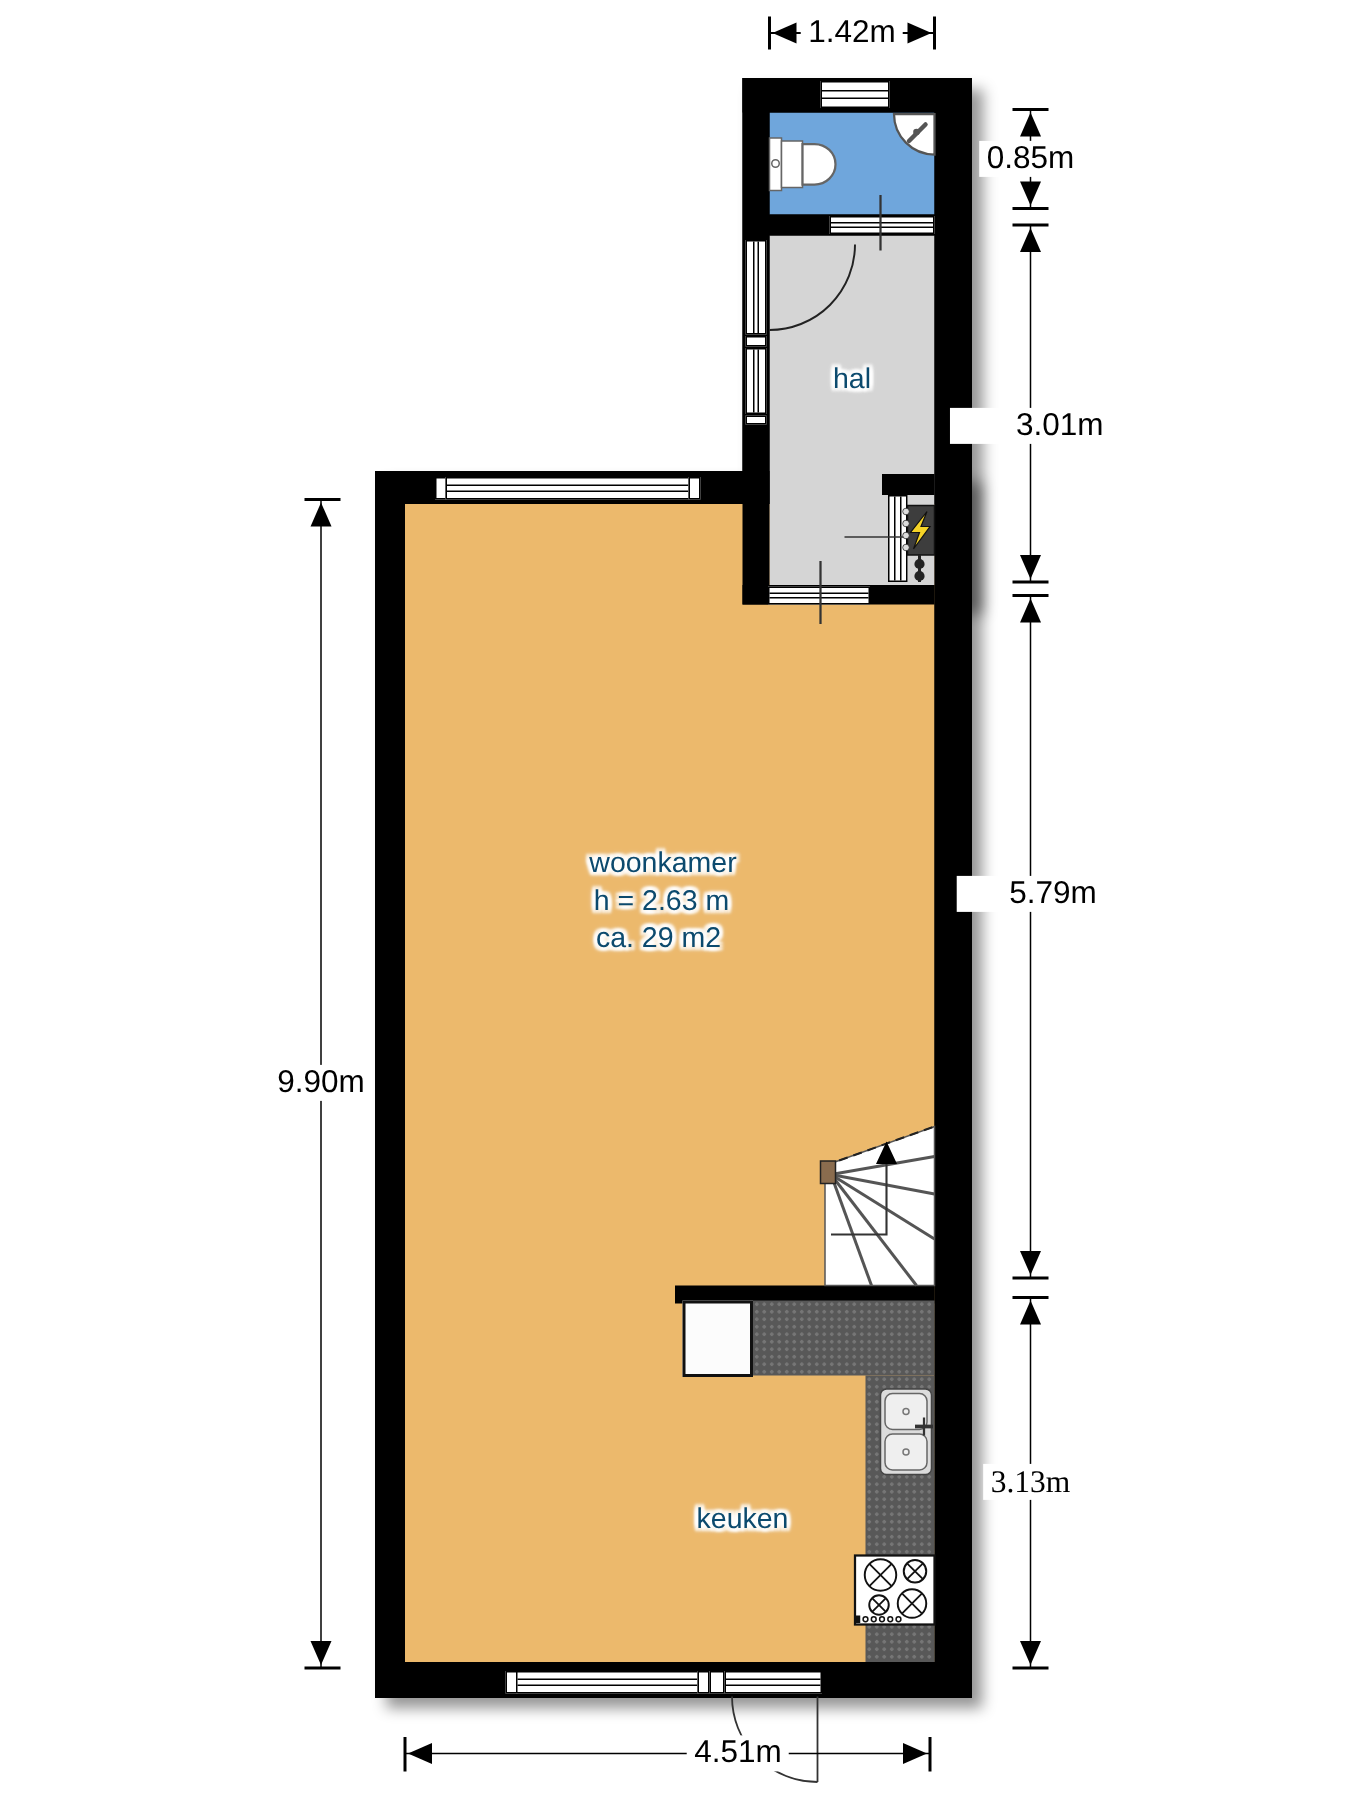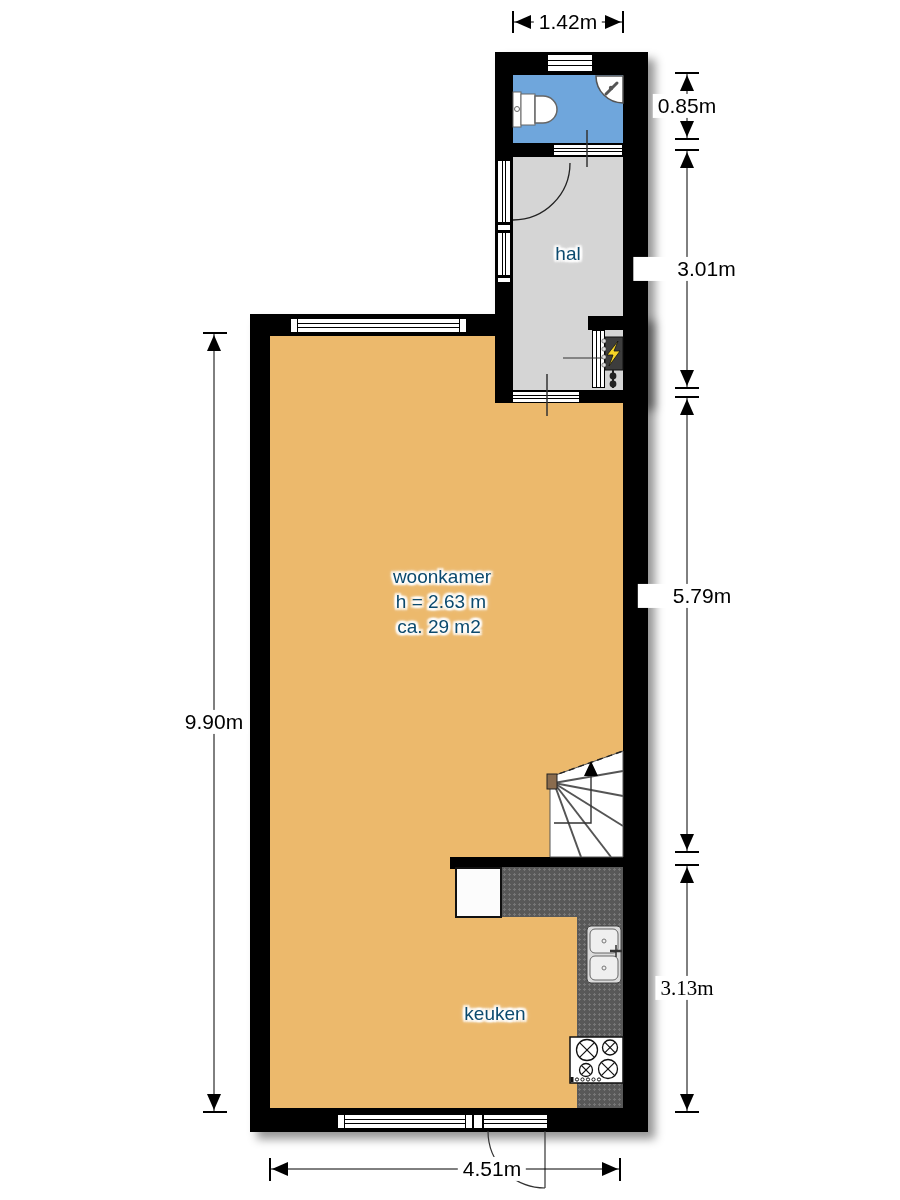--- a/index.html
+++ b/index.html
@@ -203,21 +203,21 @@
       <line x1="620" y1="1158" x2="620" y2="1181" stroke-width="2"></line>
       <line x1="270" y1="1169" x2="620" y2="1169" stroke-width="1"></line>
       <polygon points="272,1169 288,1162 288,1176" stroke="none" fill="#000"></polygon>
       <polygon points="618,1169 602,1162 602,1176" stroke="none" fill="#000"></polygon>
     </g>
   </svg>
 
   <div class="dim-label" style="left:568px;top:22px;">1.42m</div>
   <div class="dim-label" style="left:214px;top:722px;">9.90m</div>
   <div class="dim-label" style="left:687px;top:106px;">0.85m</div>
-  <div class="dim-label" style="left:687px;top:269px;padding-left:44px;">3.01m</div>
+  <div class="dim-label" style="left:687px;top:284px;padding-left:44px;">3.01m</div>
   <div class="dim-label" style="left:687px;top:596px;padding-left:35px;">5.79m</div>
   <div class="dim-label" style="left:687px;top:988px;font-family:Liberation Serif, serif;">3.13m</div>
   <div class="dim-label" style="left:444px;top:1169px;margin-left:48px;">4.51m</div>
 
   <div class="room-label" style="left:568px;top:254px;">hal</div>
   <div class="room-label" style="left:442px;top:577px;">woonkamer</div>
   <div class="room-label" style="left:441px;top:602px;">h = 2.63 m</div>
   <div class="room-label" style="left:439px;top:627px;">ca. 29 m2</div>
   <div class="room-label" style="left:495px;top:1014px;text-align:center;">keuken</div>
 

